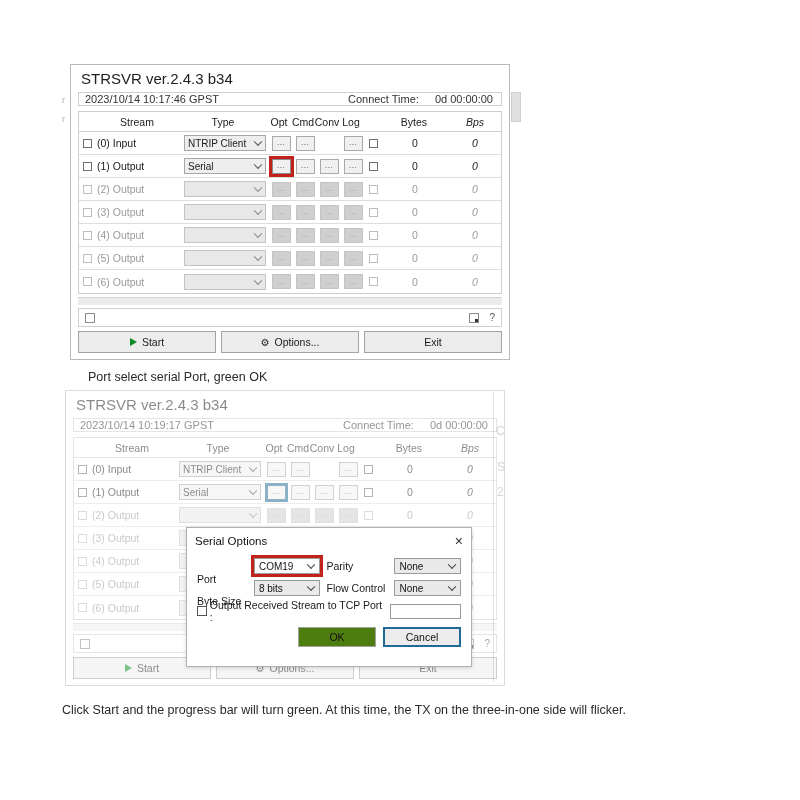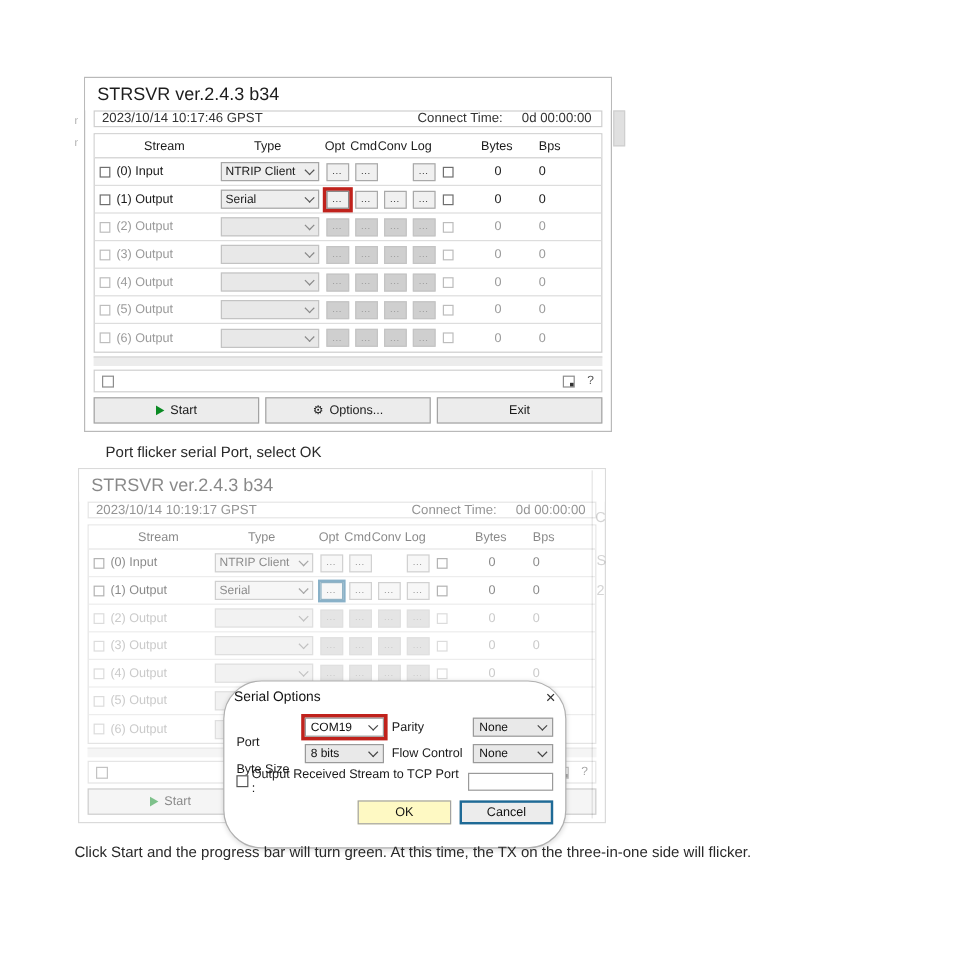--- a/index.html
+++ b/index.html
@@ -73,21 +73,21 @@
     background: #fff;
     border-bottom: 1px solid #cfcfcf;
     font-size: 10.5px;
     color: #1a1a1a;
   }
   .c-stream { width: 84px; display: flex; align-items: center; justify-content: center; gap: 5px; }
   .c-type   { width: 88px; display: flex; align-items: center; justify-content: center; }
   .c-opt, .c-cmd, .c-conv, .c-log { width: 24px; display: flex; align-items: center; justify-content: center; }
   .c-chk    { width: 16px; display: flex; align-items: center; justify-content: center; }
   .c-bytes  { flex: 1; text-align: center; }
-  .c-bps    { width: 52px; text-align: left; }
+  .c-bps    { width: 52px; text-align: center; font-style: italic; }
 
   .ghead .c-stream, .ghead .c-type { justify-content: center; }
 
   .rowlabel { font-size: 10.5px; white-space: nowrap; }
   .rowlabel.dim { color: #9a9a9a; }
 
   
   .cbx {
     width: 9px; height: 9px;
     border: 1px solid #6f6f6f;
@@ -270,21 +270,21 @@
   }
   .dlg-btns {
     display: flex;
     justify-content: flex-end;
     gap: 7px;
     padding: 6px 10px 9px 10px;
   }
   .dbtn {
     width: 78px; height: 20px;
     border: 1px solid #a3a3a3;
-    background: #fef9c3;
+    background: #4d7c0f;
     display: flex; align-items: center; justify-content: center;
     font-size: 10.5px; color: #111;
     box-sizing: border-box;
   }
   .dbtn.focus { border: 2px solid #1f6a96; background: #ececec; }
 
   
   .ghost-text {
     position: absolute;
     font-size: 9px;
@@ -592,21 +592,21 @@
     <div class="wbtn">
       <span class="gear">⚙</span>
       <span>Options...</span>
     </div>
     <div class="wbtn">
       <span>Exit</span>
     </div>
   </div>
 </div>
 
-<div class="caption" style="left:88px; top:370px;">Port flicker serial Port, select OK</div>
+<div class="caption" style="left:88px; top:370px;">Port select serial Port, green OK</div>
 
 <div class="strsvr-window faded" style="left:65px; top:390px; width:440px; height:296px;">
 
   <div class="titlebar">
     <span>STRSVR ver.2.4.3 b34</span>
   </div>
 
   <div class="statusbar">
     <span class="st-time">2023/10/14 10:19:17 GPST</span>
     <span class="st-right">
@@ -878,21 +878,21 @@
     <div class="wbtn">
       <span class="gear">⚙</span>
       <span>Options...</span>
     </div>
     <div class="wbtn">
       <span>Exit</span>
     </div>
   </div>
 </div>
 
-<div class="dialog" style="left:186px; top:567px; width:286px; height:140px;border-radius:32px;">
+<div class="dialog" style="left:186px; top:527px; width:286px; height:140px;">
 
   <div class="dlg-title">
     <span>Serial Options</span>
     <span class="x">×</span>
   </div>
 
   <div class="dlg-body">
 
     <div class="frow">
       <span class="flabel l1">Port</span>

